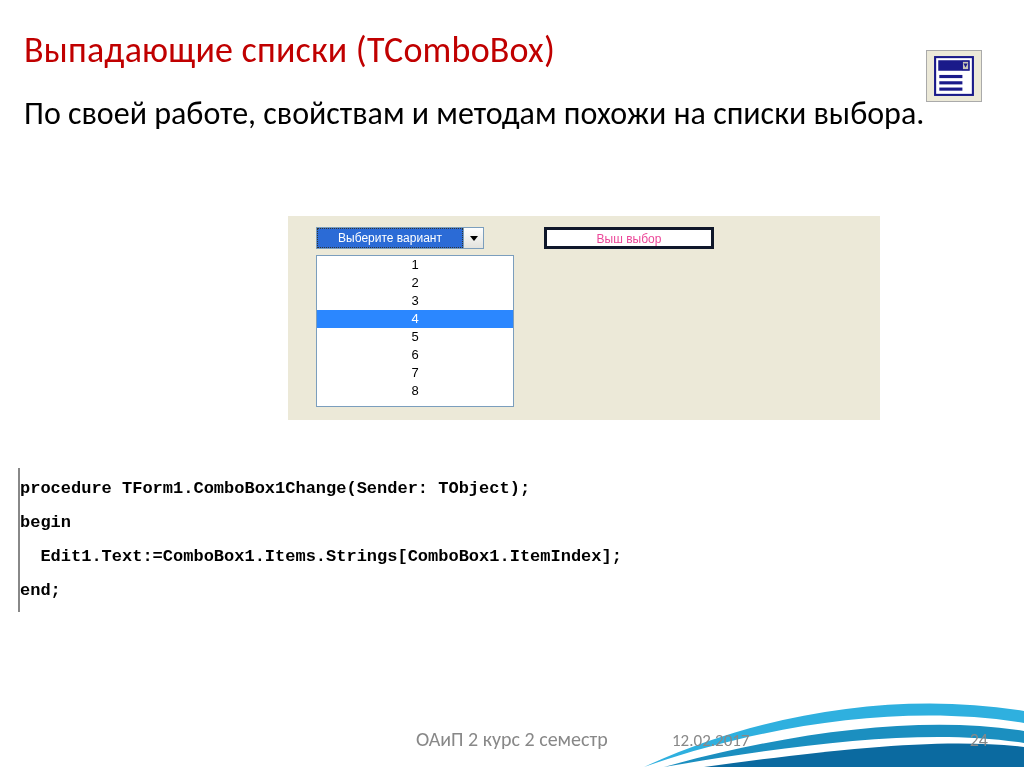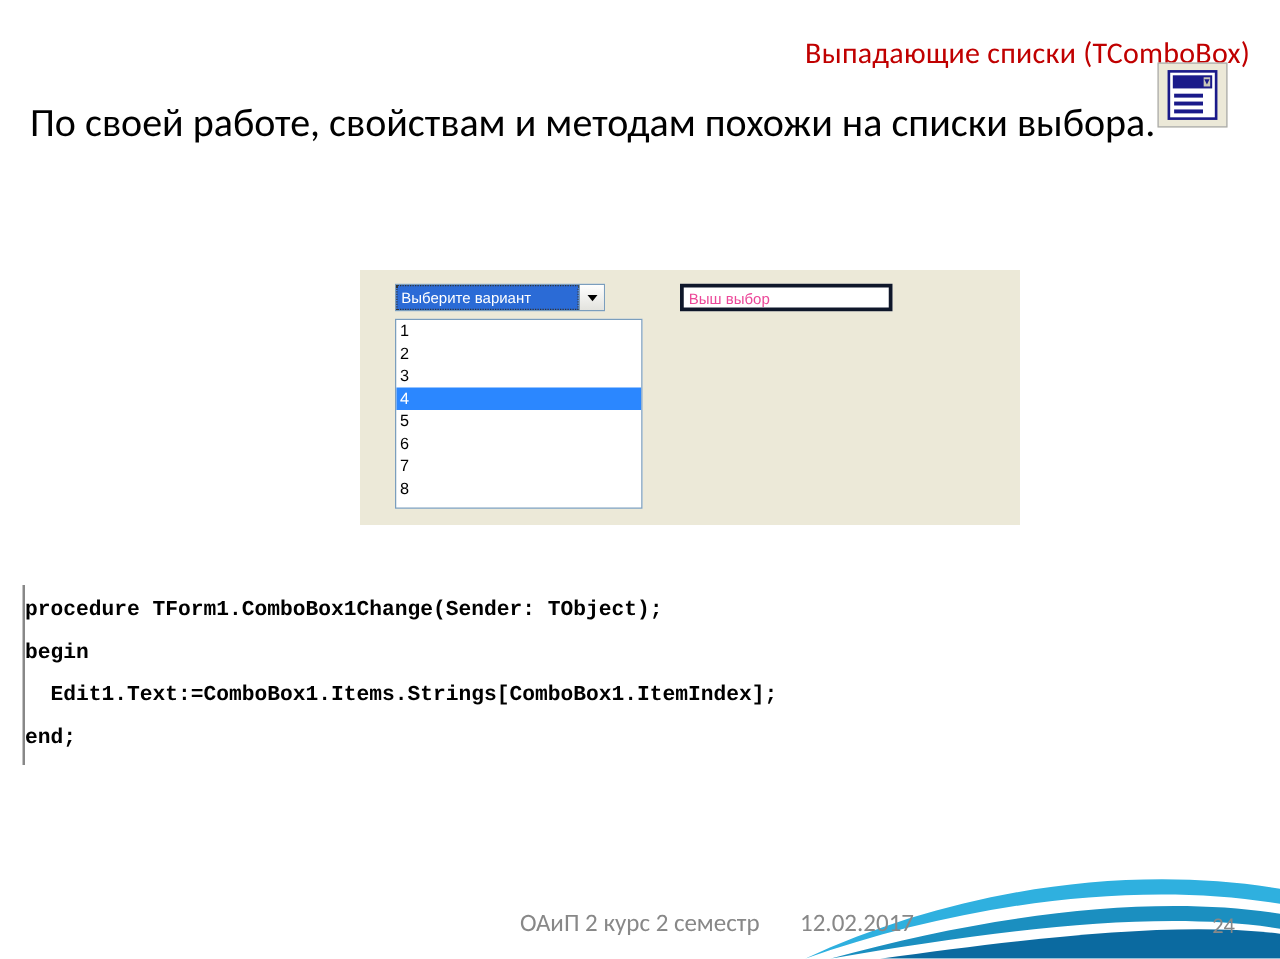--- a/index.html
+++ b/index.html
@@ -10,25 +10,24 @@
     font-family: Calibri, Arial, sans-serif;
     overflow: hidden;
   }
   .slide {
     position: relative;
     width: 1024px; height: 767px;
     padding: 20px 24px 0 24px;
   }
   .title {
     color: #c00000;
-    font-size: 24px;
+    font-size: 36px;
     font-weight: 400;
     margin: 8px 0 10px 0;
     letter-spacing: 0.2px;
-    text-align: right;
   }
   .icon-box {
     position: absolute;
     top: 50px; right: 42px;
     width: 56px; height: 52px;
     background: #ece9d8;
     border: 1px solid #aaa;
     padding: 2px;
     display:flex; align-items:center; justify-content:center;
   }
@@ -36,23 +35,24 @@
   .body-text {
     color: #000;
     font-size: 32px;
     line-height: 1.25;
     margin: 22px 0 0 0;
     max-width: 940px;
   }
   .demo-panel {
     position: absolute;
     left: 288px; top: 216px;
-    width: 528px; height: 204px;
+    width: 592px; height: 204px;
     background: #ece9d8;
     border-top: 1px solid #ece9d8;
+    text-align: center;
   }
   .combo-wrap {
     position: absolute;
     left: 28px; top: 10px;
     width: 168px; height: 22px;
     border: 1px solid #7b9ebd;
     background:#fff;
     display:flex;
   }
   .combo-text {
@@ -128,22 +128,22 @@
     height: 40px;
   }
   .footer .course {
     position: absolute;
     left: 416px; bottom: 10px;
     font-size: 20px;
     color: #888;
   }
   .footer .date {
     position: absolute;
-    left: 640px; bottom: 10px;
-    font-size: 20px;
+    left: 672px; bottom: 10px;
+    font-size: 17px;
     color: #888;
   }
   .footer .page {
     position: absolute;
     right: 36px; bottom: 10px;
     font-size: 18px;
     color: #888;
   }
   .swoosh {
     position:absolute;

